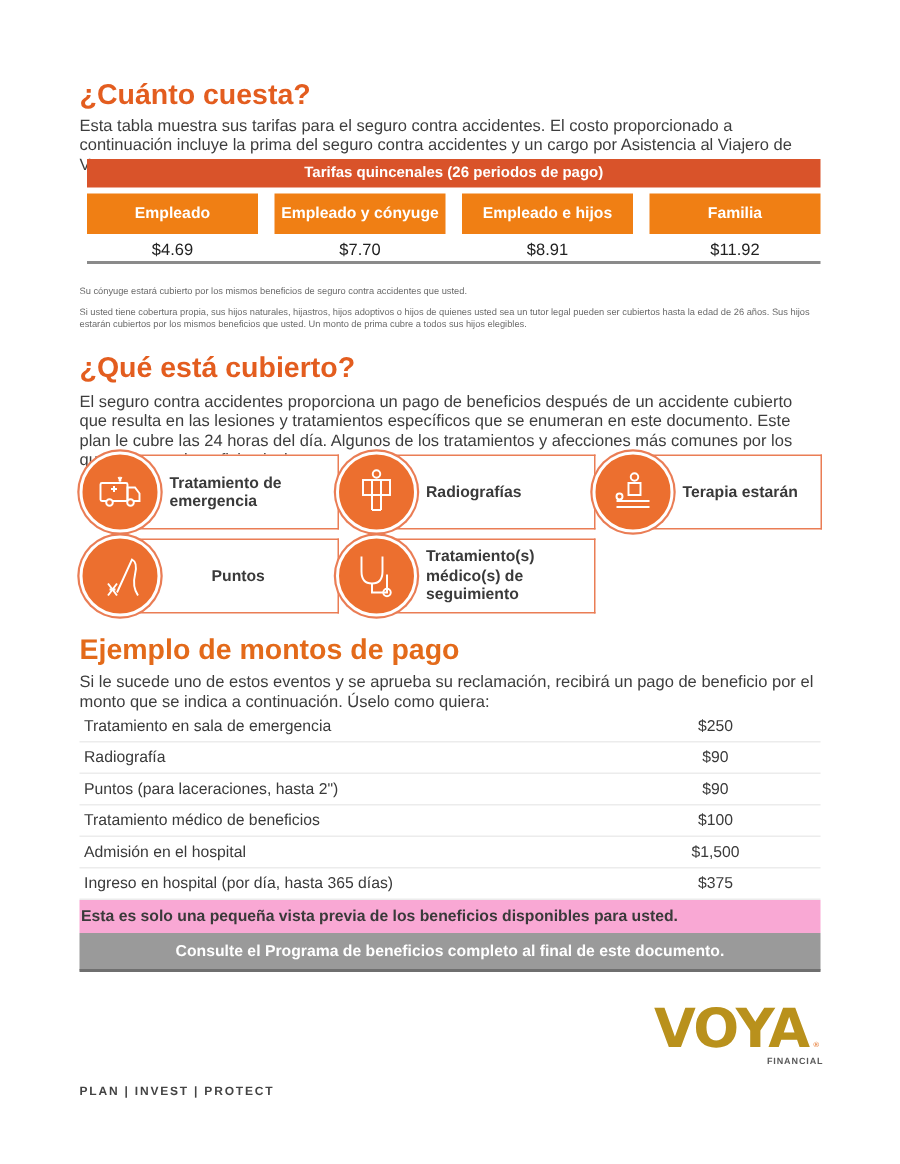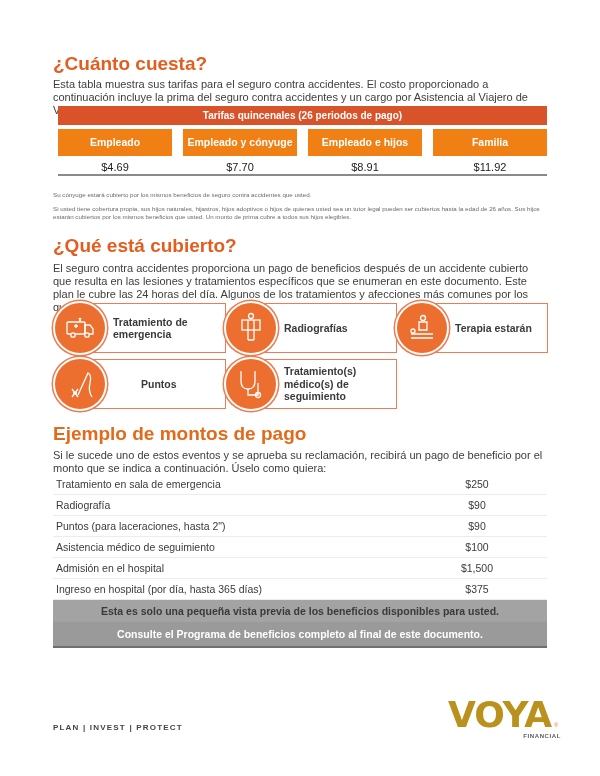--- a/index.html
+++ b/index.html
@@ -22,24 +22,24 @@
   .tile { position: absolute; height: 48px; border: 1.5px solid #ea7d55; border-left: none; background: #fff; display: flex; align-items: center; }
   .tile-circle { position: absolute; left: -1px; top: -3px; width: 50px; height: 50px; border-radius: 50%; background: #ec6f2f; border: 2px solid #fff; box-shadow: 0 0 0 1.5px #ea7d55; display: flex; align-items: center; justify-content: center; }
   .tile-label { position: absolute; left: 60px; font-weight: bold; font-size: 10.5px; line-height: 12.5px; color: #3a3a3a; }
   .h-ejemplo { position: absolute; top: 423px; left: 0; color: #e36a1a; }
   .p-ejemplo { position: absolute; top: 449px; left: 0; width: 494px; font-size: 11px; line-height: 13px; color: #3d3d3d; margin: 0; }
   .ben-table { position: absolute; top: 474px; left: 0; width: 494px; border-collapse: collapse; }
   .ben-head { background: #9a9a9a; color: #fff; font-weight: bold; font-size: 10.5px; height: 22px; }
   .ben-head td { padding: 0 0 0 3px; }
   .ben-row td { height: 20px; font-size: 10.5px; color: #3a3a3a; border-bottom: 1px solid #ececec; padding: 0 0 0 3px; }
   .ben-amt { text-align: center; width: 140px; }
-  .note1 { background: #a3a3a3; color: #3a3a3a; font-weight: bold; font-size: 10.5px; text-align: center; height: 20px; }
+  .note1 { background: #f9a8d4; color: #3a3a3a; font-weight: bold; font-size: 10.5px; height: 20px; }
   .note2 { background: #9a9a9a; color: #fff; font-weight: bold; font-size: 10.5px; text-align: center; height: 22px; border-bottom: 2px solid #6f6f6f; }
   .footer-tag { position: absolute; top: 723px; left: 53px; font-size: 8px; letter-spacing: 1.2px; font-weight: bold; color: #444; }
-  .logo { position: absolute; top: 700px; left: 434px; width: 115px; height: 44px; margin-left: 12px; }
+  .logo { position: absolute; top: 672px; left: 434px; width: 115px; height: 44px; }
   .logo-word { position: absolute; left: 2px; top: -6px; font-size: 36px; font-weight: bold; letter-spacing: -1px; color: #b9911c; font-family: "DejaVu Sans", sans-serif; }
   .logo-sub { position: absolute; right: 0; top: 33px; font-size: 6px; font-weight: bold; color: #5a5a5a; letter-spacing: 0.6px; }
   .logo-dot { position: absolute; right: 3px; top: 22px; font-size: 5px; color: #e36a1a; }
 </style>
 </head>
 <body>
 
 <div class="page">
 
   <h1 class="h-cuanto">¿Cuánto cuesta?</h1>
@@ -141,21 +141,21 @@
     </tr>
     <tr class="ben-row">
       <td>Radiografía</td>
       <td class="ben-amt">$90</td>
     </tr>
     <tr class="ben-row">
       <td>Puntos (para laceraciones, hasta 2")</td>
       <td class="ben-amt">$90</td>
     </tr>
     <tr class="ben-row">
-      <td>Asistencia médico de seguimiento</td>
+      <td>Tratamiento médico de beneficios</td>
       <td class="ben-amt">$100</td>
     </tr>
     <tr class="ben-row">
       <td>Admisión en el hospital</td>
       <td class="ben-amt">$1,500</td>
     </tr>
     <tr class="ben-row">
       <td>Ingreso en hospital (por día, hasta 365 días)</td>
       <td class="ben-amt">$375</td>
     </tr>

